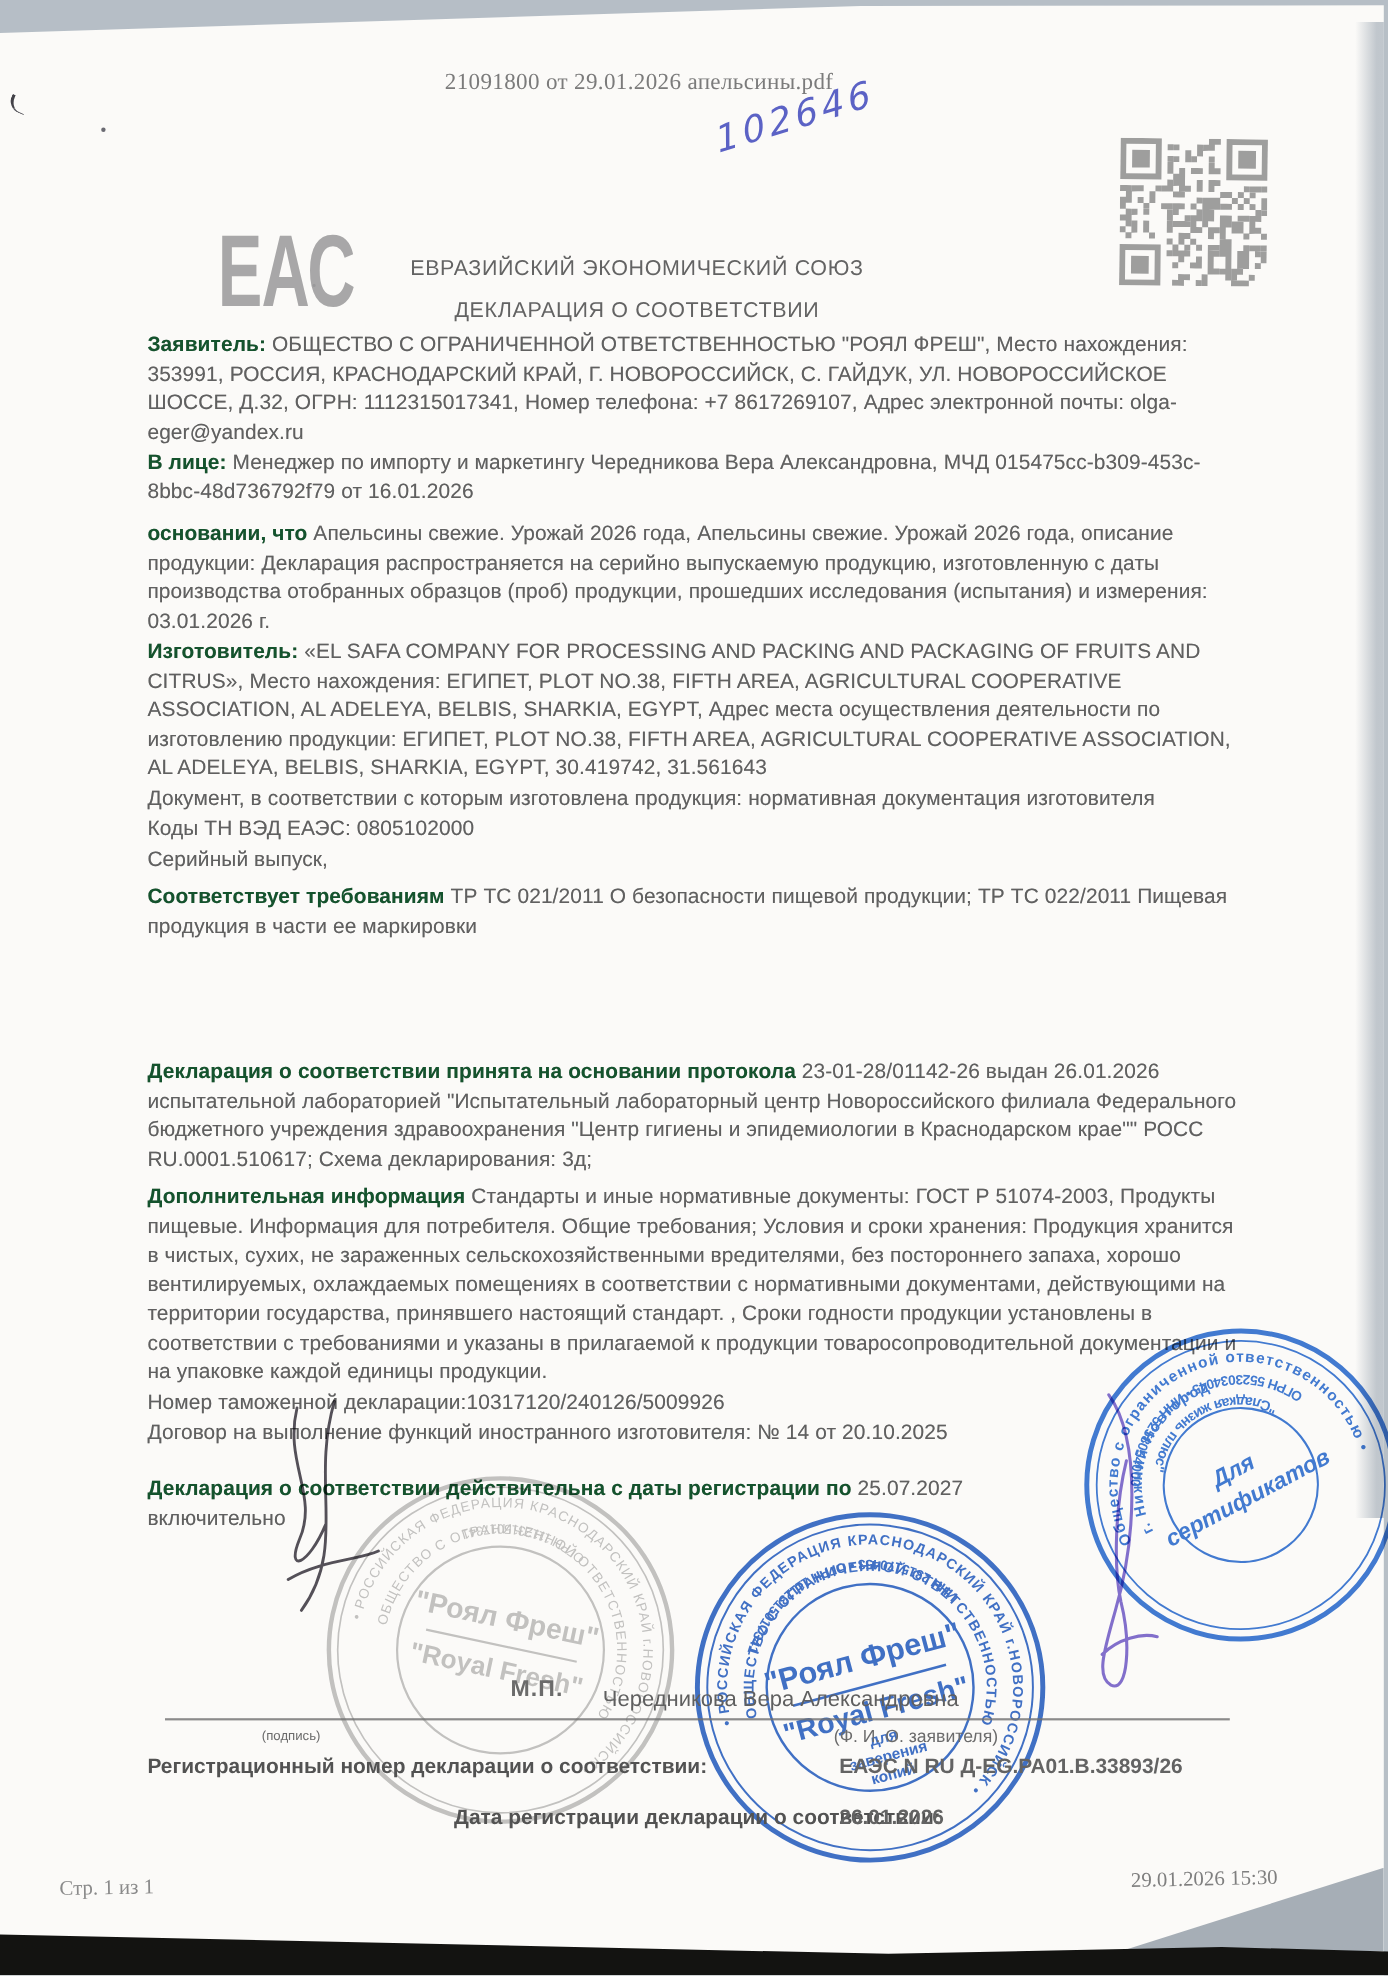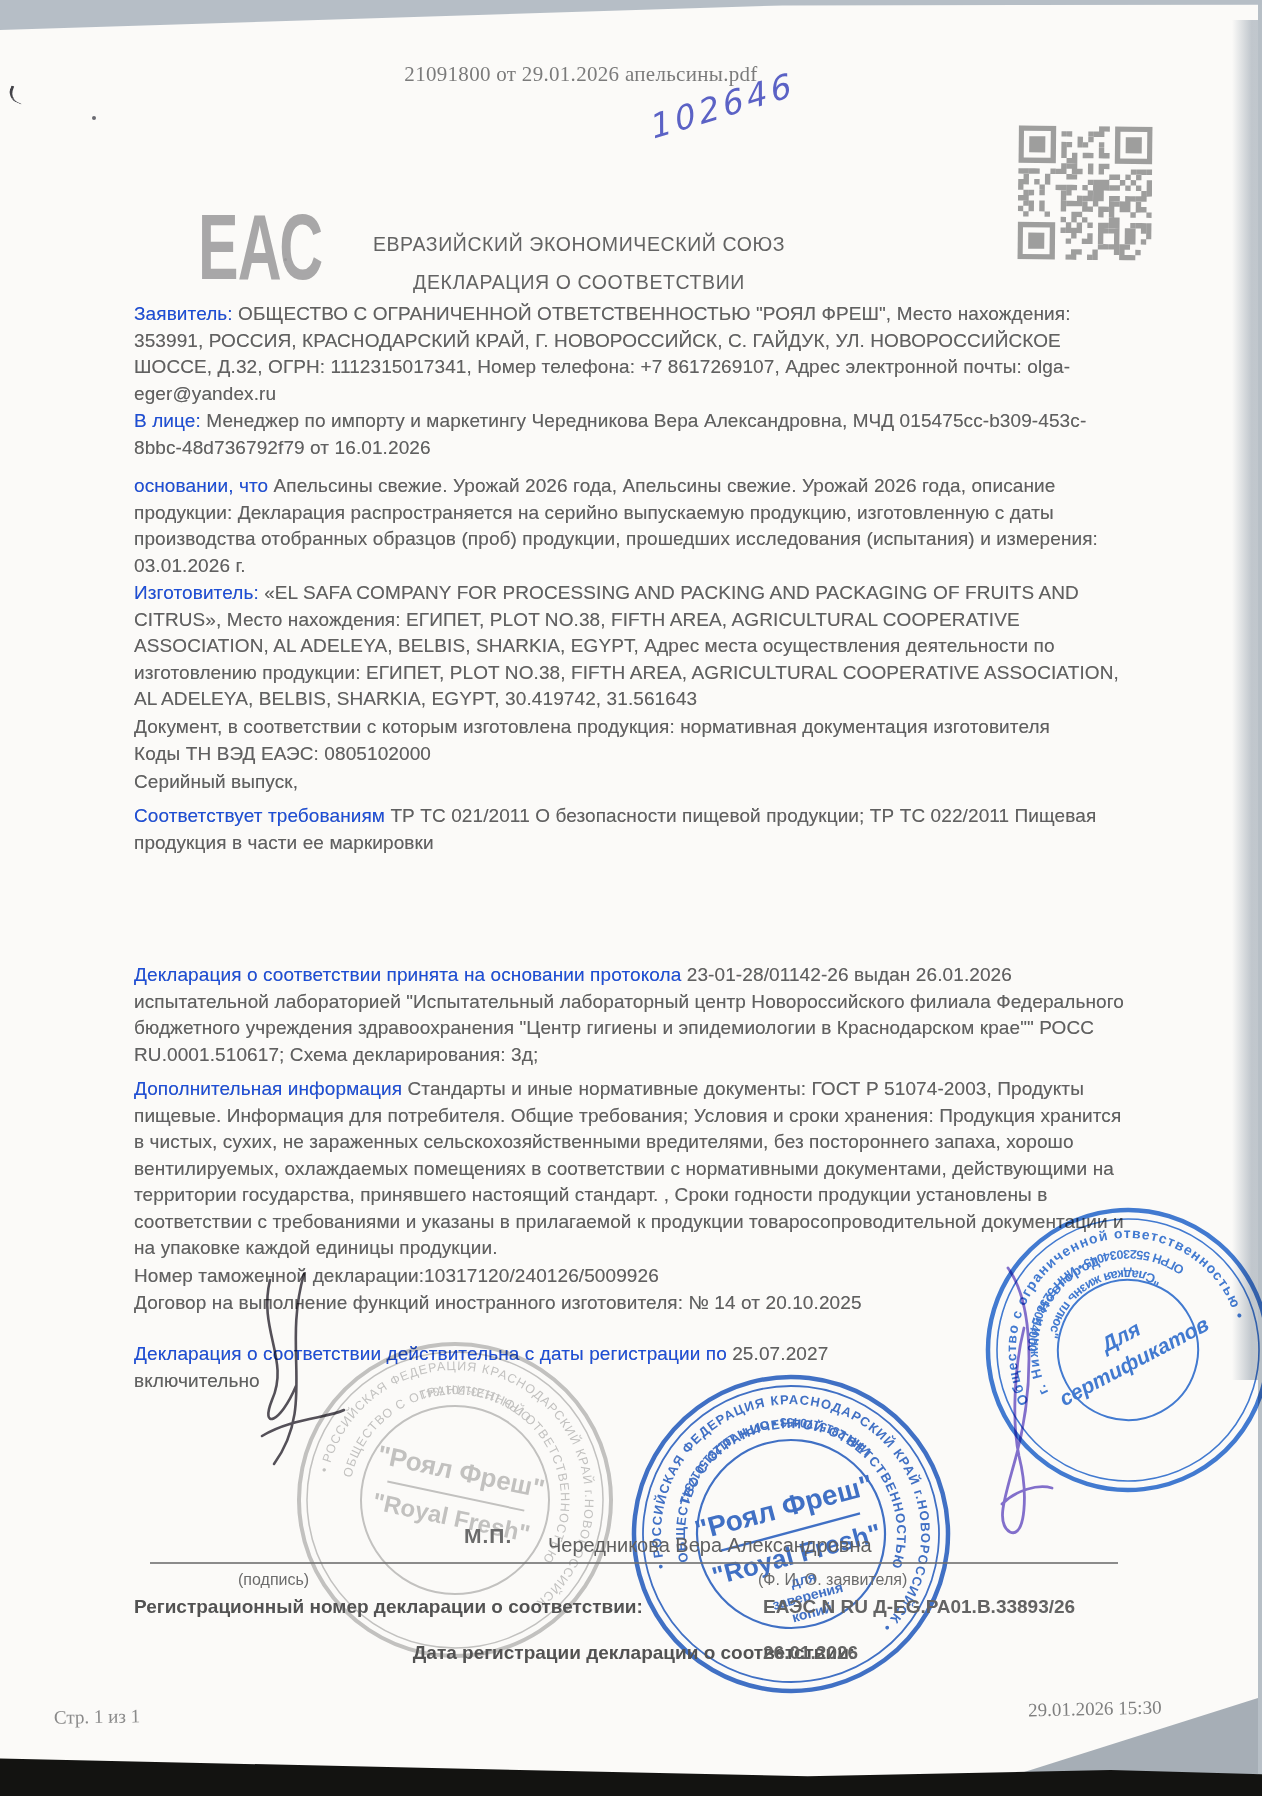--- a/index.html
+++ b/index.html
@@ -37,33 +37,33 @@
     transform:scaleY(1.22) scaleX(.8);transform-origin:left top;letter-spacing:-1px;
     filter:blur(.5px);opacity:.9;}
   .titles{position:absolute;left:0;top:233px;width:1262px;text-align:center;
     transform:translateX(-52px);color:#636363;font-size:19.5px;letter-spacing:.6px;}
   .titles .t2{margin-top:15px;}
 
   
   .textblock{position:absolute;left:134px;width:992px;color:#606060;font-size:19px;
     line-height:26.5px;letter-spacing:.1px;text-shadow:0 0 .5px rgba(90,90,90,.45);}
   .textblock p{margin:0 0 1px 0;}
-  .textblock b{font-weight:400;color:#1d4ed8;}
+  .textblock b{font-weight:700;color:#14532d;}
   #block-a{top:301px;}
   #block-b{top:962px;}
   #block-c{top:1341px;}
   .mt12{margin-top:12px !important;}
   .mt8{margin-top:8px !important;}
 
   
   .mp{position:absolute;left:464px;top:1524px;font-size:21px;color:#6b6b6b;font-weight:700;
     letter-spacing:1px;}
   .applicant-name{position:absolute;left:548px;top:1534px;font-size:20px;color:#5f5f5f;}
   .sig-line{position:absolute;left:150px;top:1562px;width:968px;height:2px;background:#6f6f6f;opacity:.8;}
-  .cap-sign{position:absolute;left:238px;top:1571px;font-size:16px;color:#6b6b6b;}
+  .cap-sign{position:absolute;left:238px;top:1571px;font-size:12px;color:#6b6b6b;}
   .cap-name{position:absolute;left:758px;top:1571px;font-size:16px;color:#6b6b6b;}
   .reg-row{position:absolute;left:134px;width:1000px;font-size:19px;color:#5c5c5c;}
   .reg-row b{color:#525252;}
   .reg-row .val{position:absolute;left:629px;top:0;font-weight:700;color:#636363;white-space:nowrap;}
   #reg1{top:1596px;}
   #reg2{top:1642px;text-align:center;}
 
   
   .foot-left{position:absolute;left:54px;top:1706px;font-family:"Liberation Serif",serif;
     font-size:19px;color:#8a8a8a;transform:rotate(-1deg);}

